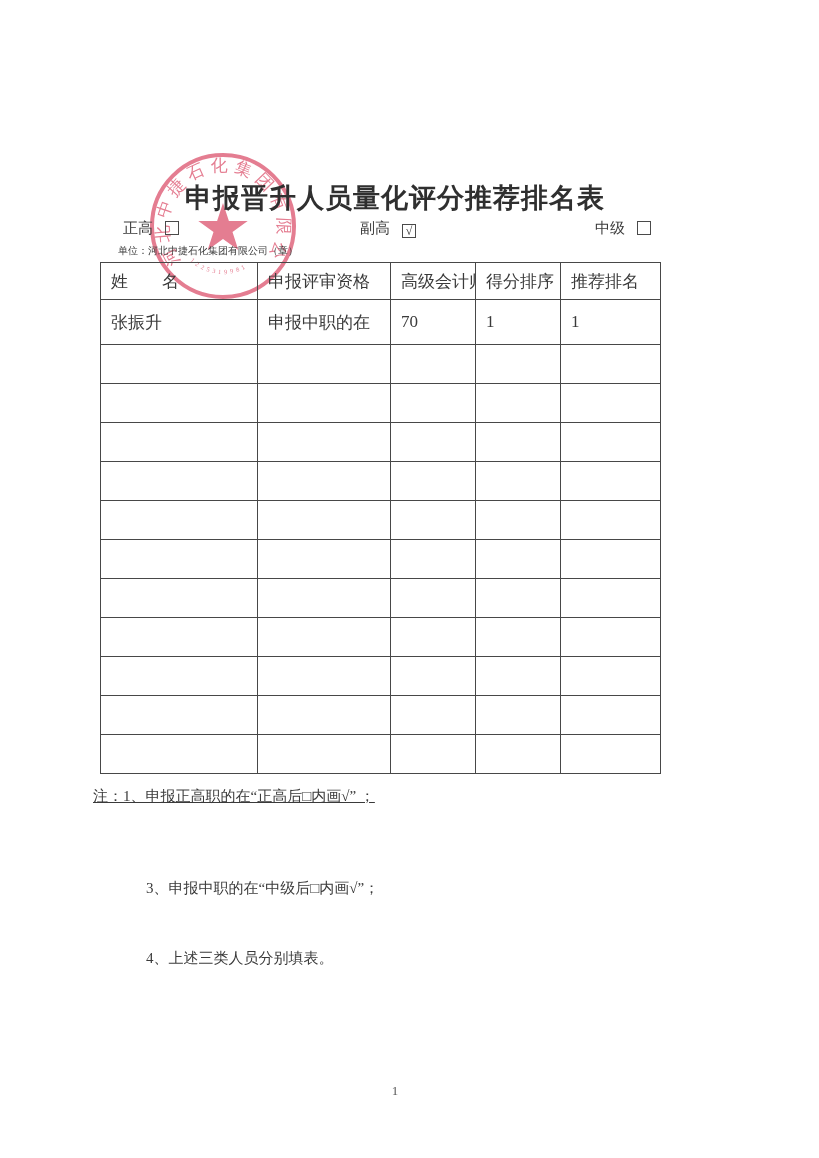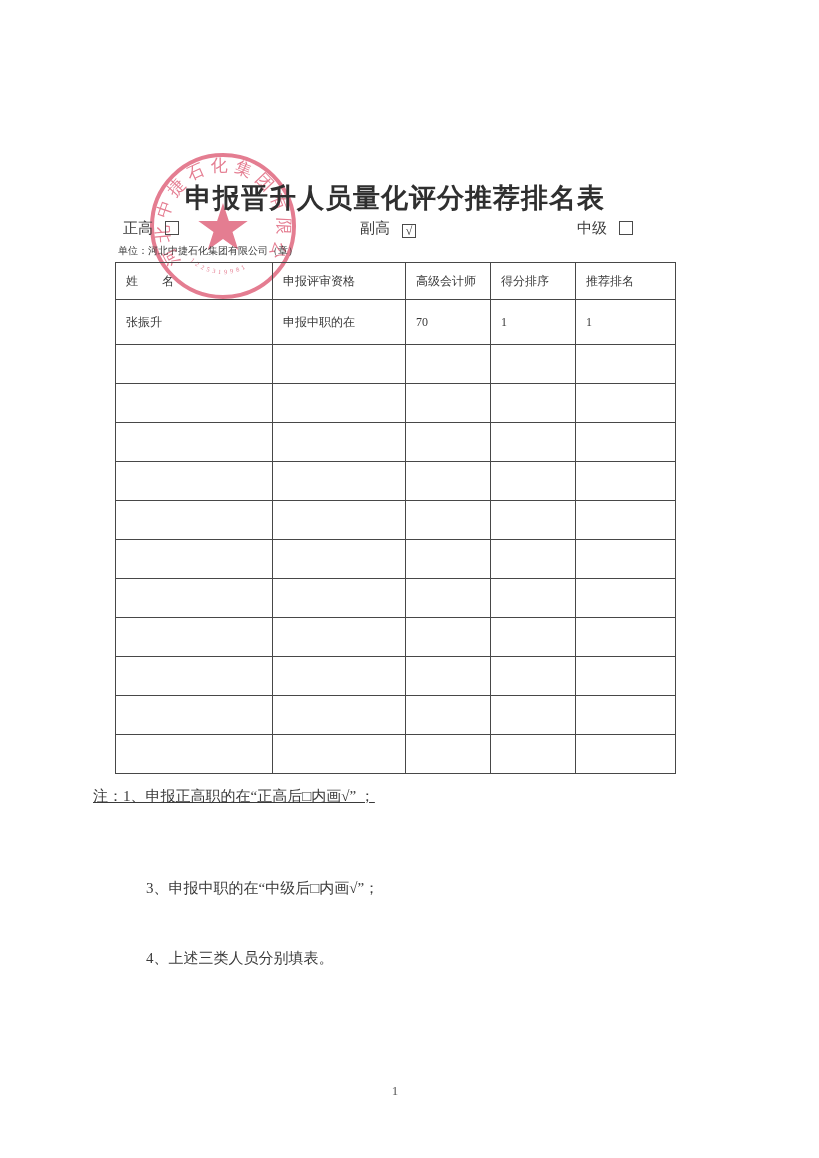--- a/index.html
+++ b/index.html
@@ -38,21 +38,21 @@
     font-size: 27px;
     font-weight: 700;
     letter-spacing: 1px;
     color: #2f2f2f;
   }
 
   
   .cat-group { position: absolute; top: 219px; font-size: 15px; color: #3a3a3a; }
   .cat-zhenggao { left: 123px; }
   .cat-fugao    { left: 360px; }
-  .cat-zhongji  { left: 577px; }
+  .cat-zhongji  { left: 595px; }
   .checkbox {
     display: inline-block;
     width: 14px; height: 14px;
     border: 1.5px solid #4a4a4a;
     margin-left: 12px;
     vertical-align: -2px;
     text-align: center;
     line-height: 12px;
     font-size: 12px;
     color: #333;
@@ -63,26 +63,26 @@
     position: absolute;
     left: 118px;
     top: 244px;
     font-size: 10px;
     color: #3a3a3a;
   }
 
   
   .rank-table {
     position: absolute;
-    left: 115px;
+    left: 100px;
     top: 262px;
     width: 560px;
     border-collapse: collapse;
     table-layout: fixed;
-    font-size: 12px;
+    font-size: 17px;
     color: #3a3a3a;
   }
   .rank-table th, .rank-table td {
     border: 1px solid #474747;
     text-align: left;
     vertical-align: middle;
     padding: 2px 2px 2px 10px;
     font-weight: normal;
     overflow: hidden;
     white-space: pre;

